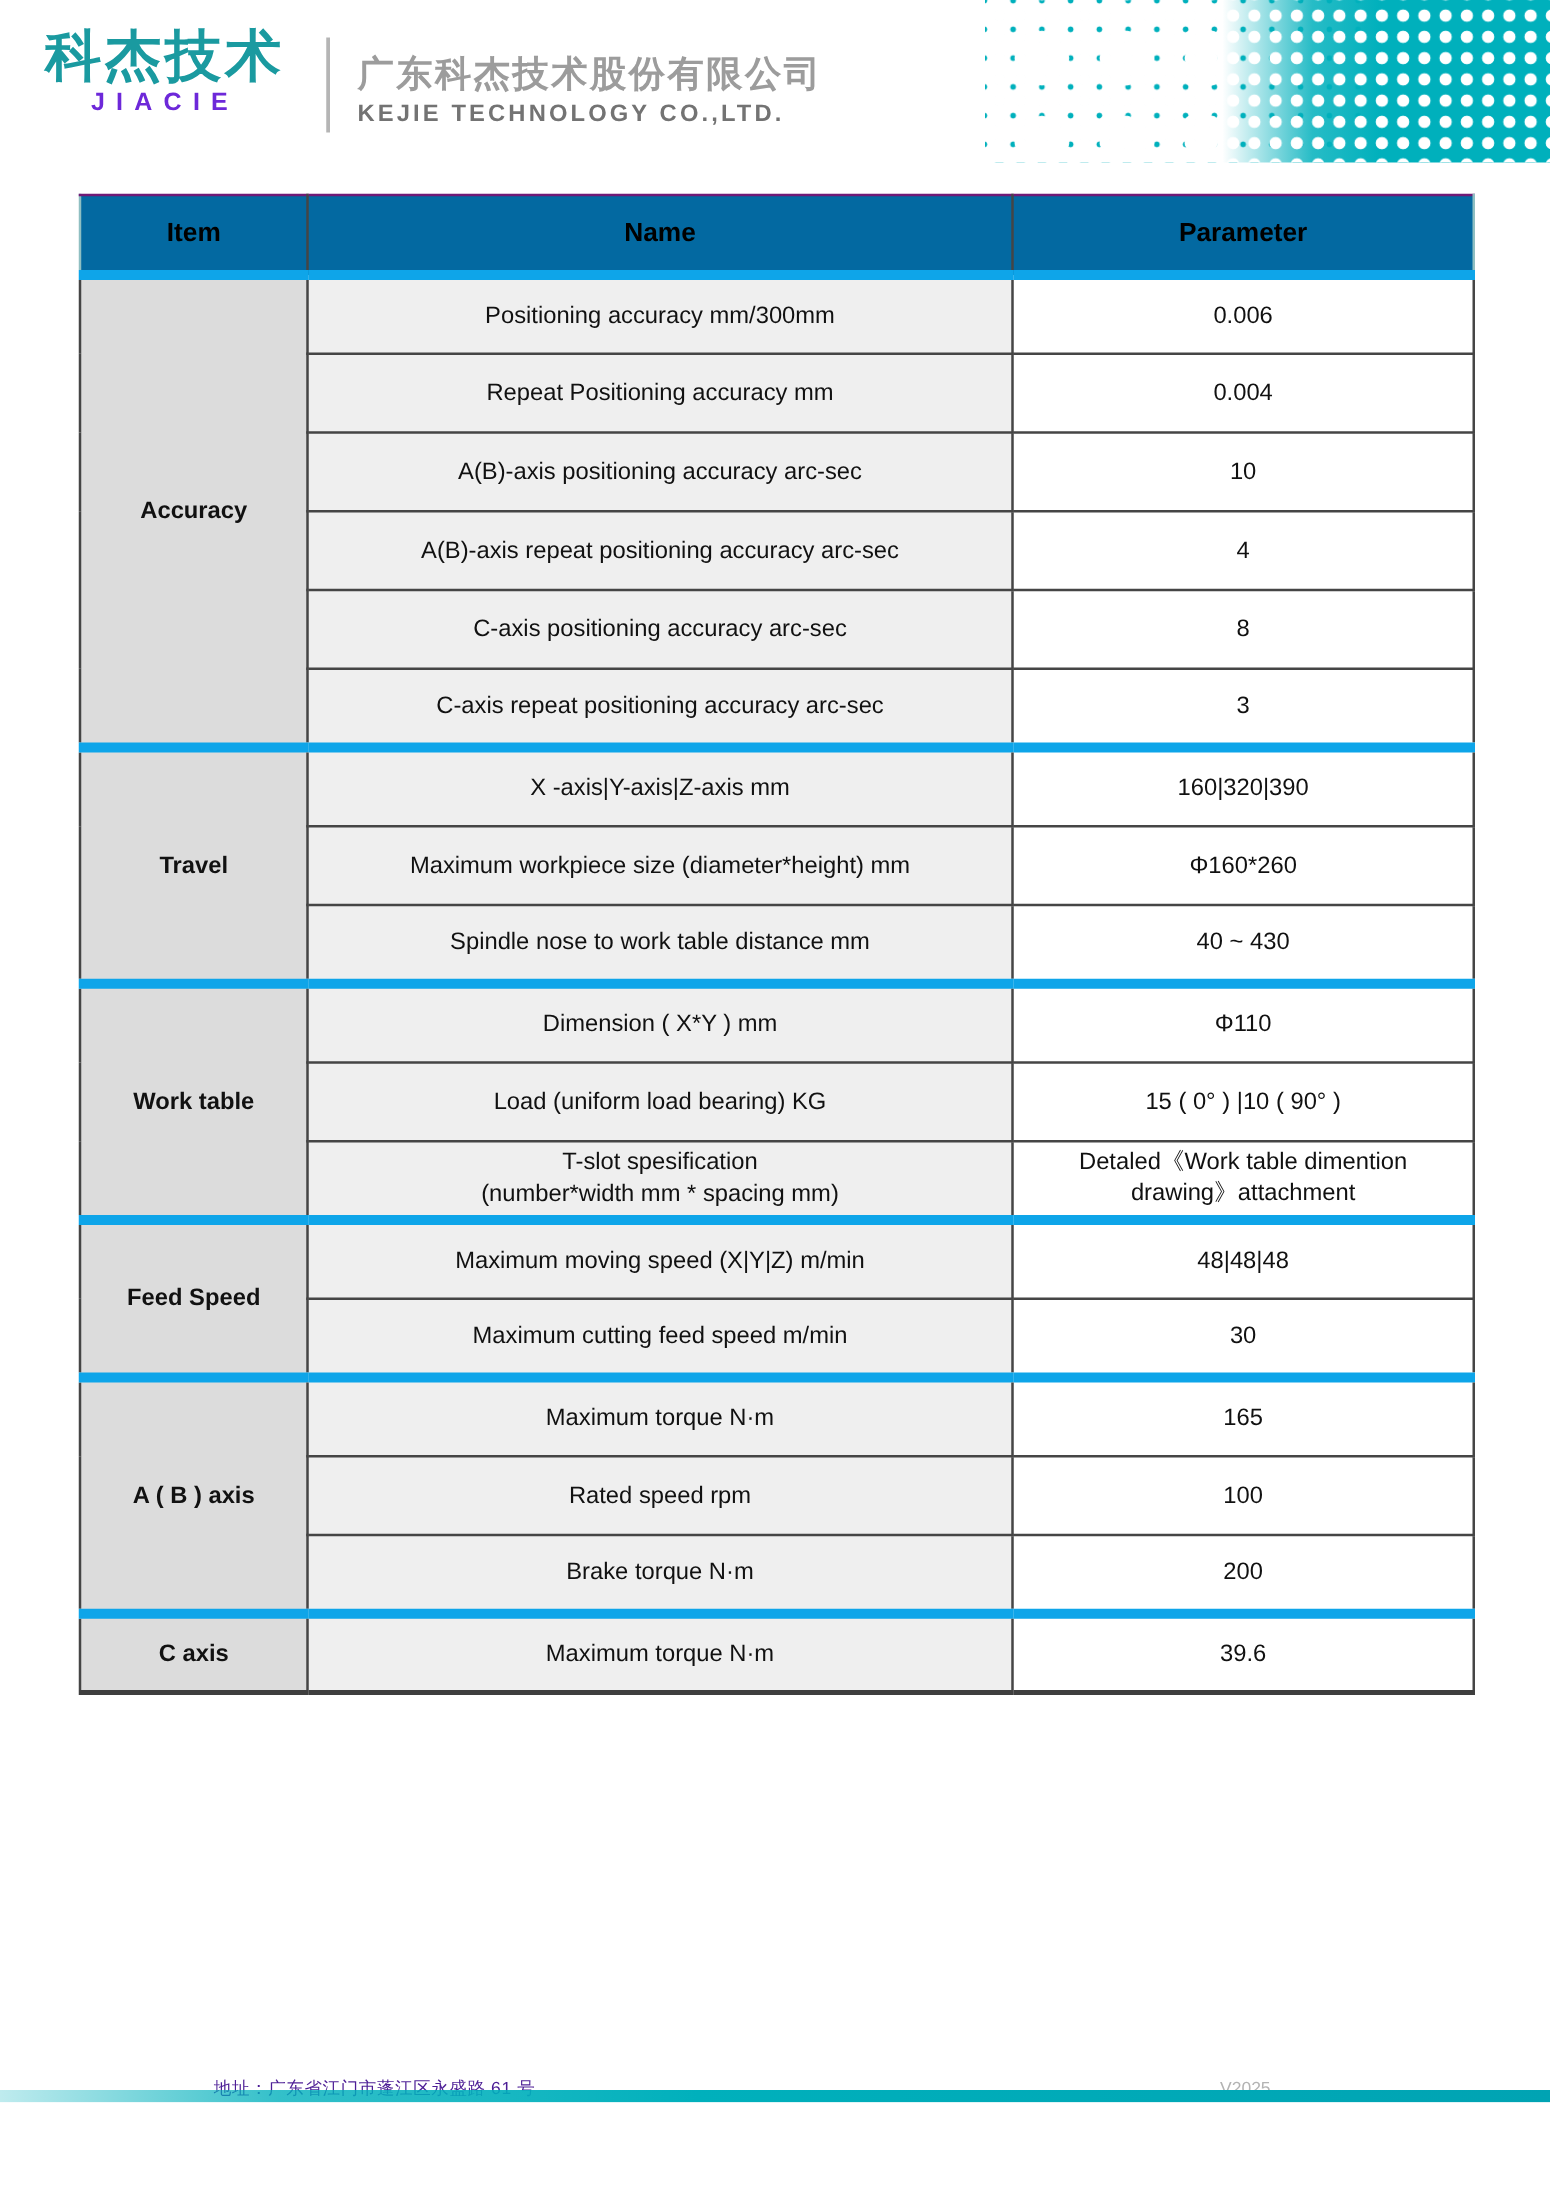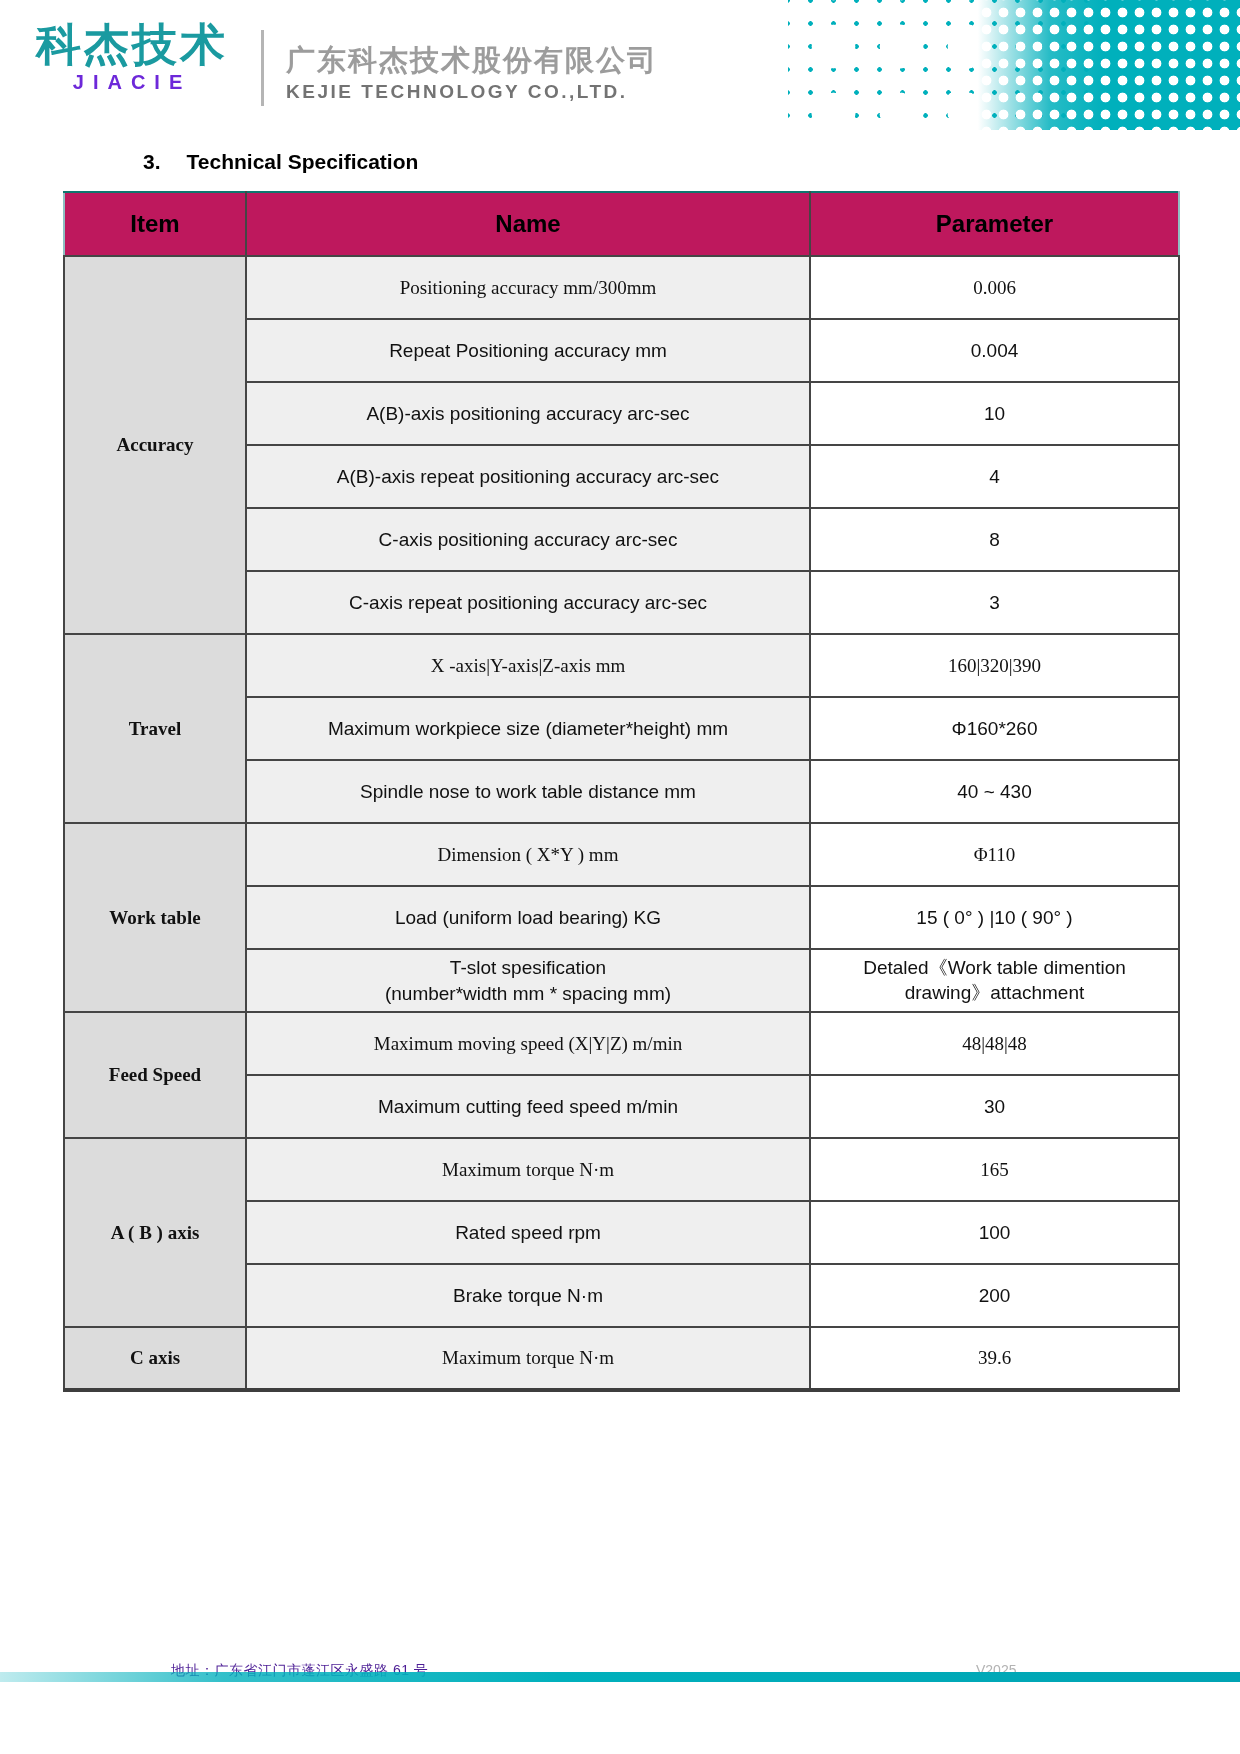--- a/index.html
+++ b/index.html
@@ -105,26 +105,26 @@
     width: 1115px;
     border-collapse: collapse;
     table-layout: fixed;
   }
   table.spec th, table.spec td {
     border: 2px solid #454545;
     text-align: center;
     vertical-align: middle;
   }
   table.spec th {
-    background: #be185d;
+    background: #0369a1;
     height: 64px;
-    font-size: 24px;
+    font-size: 21px;
     font-weight: bold;
     color: #000000;
-    border-top: 2px solid #0f766e;
+    border-top: 2px solid #701a75;
     border-left-color: #8fbfc2;
     border-right-color: #454545;
   }
   table.spec th:first-child { border-left-color: #8fbfc2; }
   table.spec th:last-child  { border-right-color: #8fbfc2; }
   table.spec td { height: 63px; font-size: 19px; }
   td.item {
     background: #dcdcdc;
     font-weight: bold;
     border-left-color: #9a9a9a;
@@ -136,21 +136,21 @@
   }
   td.param {
     background: #ffffff;
     border-right-color: #9a9a9a;
   }
   td.param.left {
     text-align: center;
     padding: 2px 10px 2px 10px;
     line-height: 1.3;
   }
-  tr.gsep td { border-top: 2px solid #0ea5e9; font-family: Liberation Serif, serif; }
+  tr.gsep td { border-top: 8px solid #0ea5e9; }
   table.spec tbody tr:last-child td { border-bottom: 4px solid #3e3e3e; }
 
   
   .footer-address {
     position: absolute;
     left: 171px;
     top: 1662px;
     font-size: 14px;
     color: #4c1d95;
     letter-spacing: 0.5px;
@@ -182,23 +182,20 @@
       <div class="logo-en">JIACIE</div>
     </div>
     <div class="header-divider"></div>
     <div class="company">
       <div class="company-cn">广东科杰技术股份有限公司</div>
       <div class="company-en">KEJIE TECHNOLOGY CO.,LTD.</div>
     </div>
     <div class="halftone"></div>
   </div>
 
-  <div class="section-title">
-    <span class="num">3.</span><span>Technical Specification</span>
-  </div>
 
   <table class="spec">
     <colgroup>
       <col style="width:182px">
       <col style="width:564px">
       <col style="width:369px">
     </colgroup>
     <thead>
       <tr>
         <th>Item</th>

